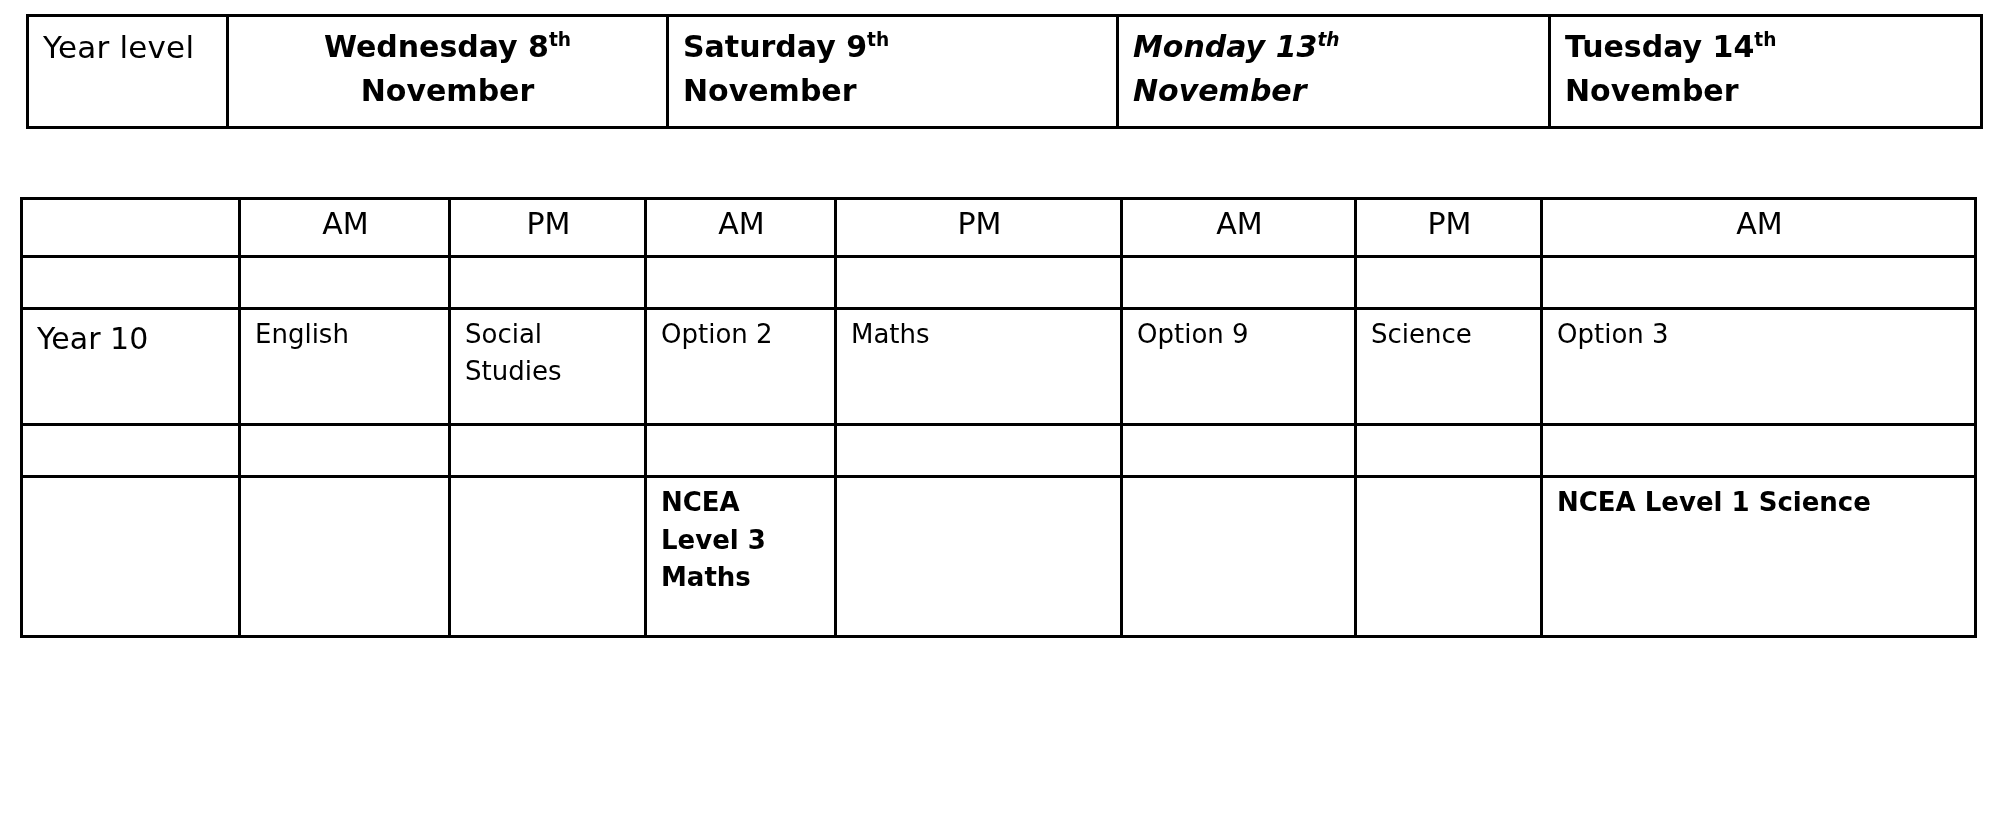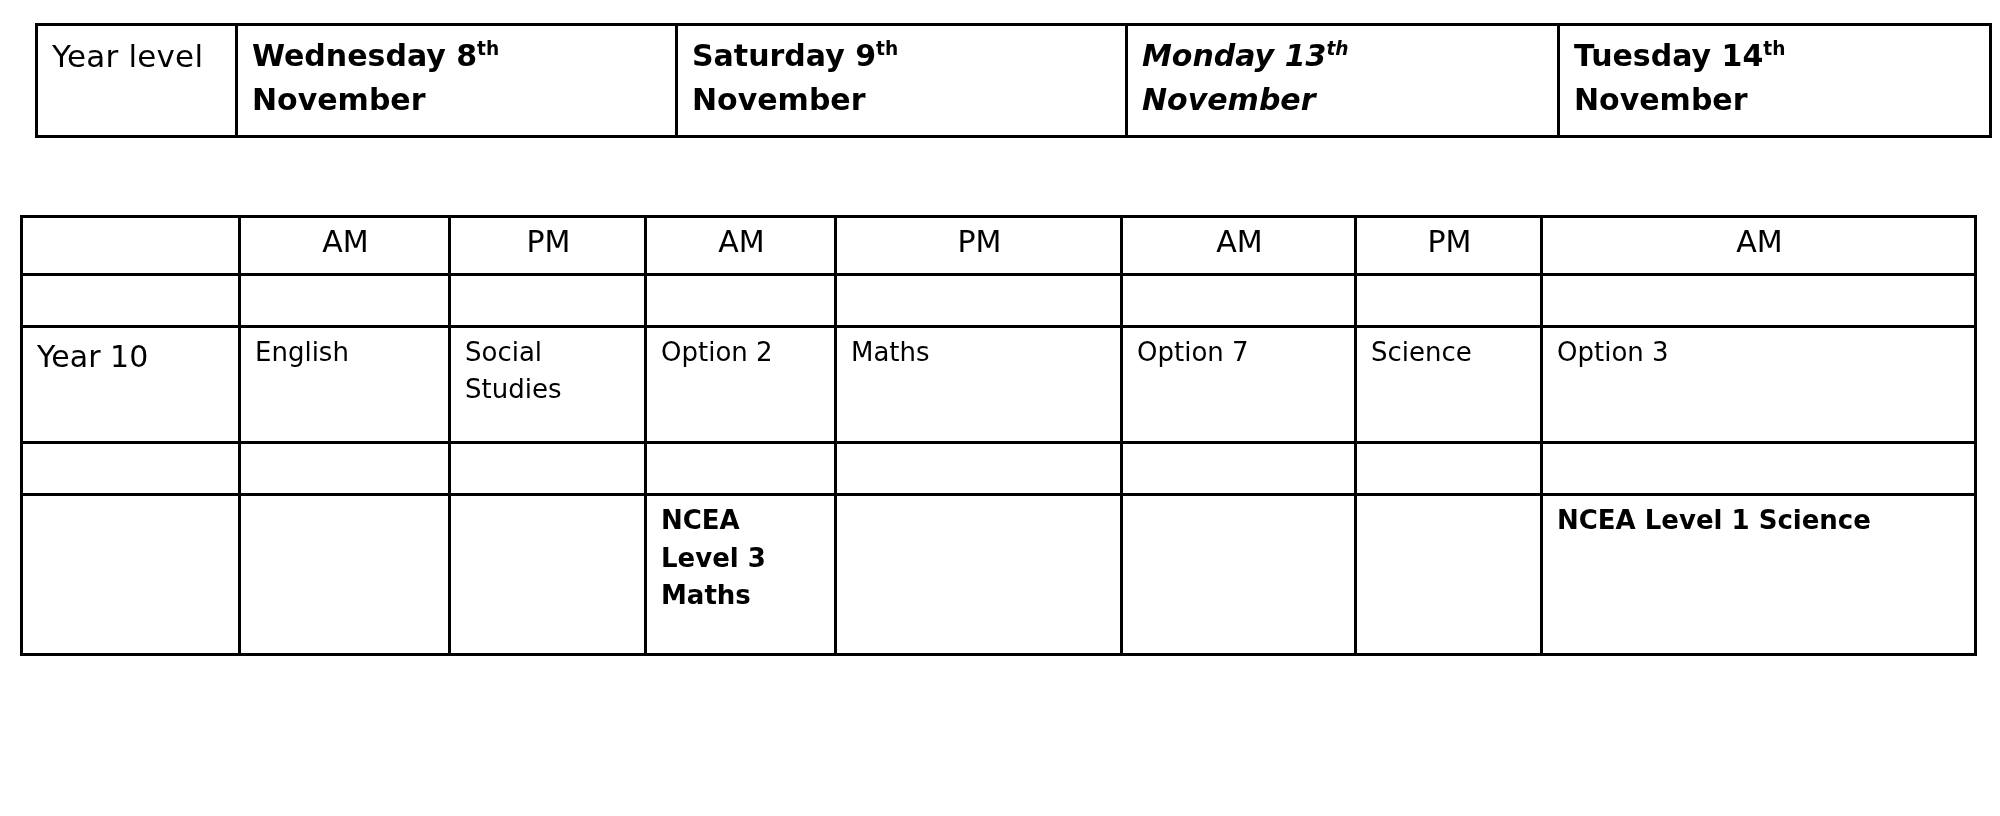--- a/index.html
+++ b/index.html
@@ -20,21 +20,21 @@
     height: 816px;
     box-sizing: border-box;
     padding: 8px 20px 0 20px;
   }
 
   
   table.dates {
     border-collapse: collapse;
     table-layout: fixed;
     width: 1954px;
-    margin: 15px;
+    margin: 6px;
   }
   table.dates td {
     border: 3px solid #000000;
     vertical-align: top;
     padding: 8px 14px 10px 14px;
     height: 112px;
     box-sizing: border-box;
   }
   td.yearlevel-cell {
     font-size: 31px;
@@ -97,21 +97,21 @@
 </style>
 </head>
 <body>
 
 <div class="page">
 
   <table class="dates">
     <tbody>
       <tr>
         <td class="yearlevel-cell" style="width:200px;"><span>Year level</span></td>
-        <td class="date-cell" style="width:440px;"><span>Wednesday</span>&nbsp;<span>8</span><sup>th</sup><br><span>November</span></td>
+        <td class="date-cell" style="width:440px;text-align:center;"><span>Wednesday</span>&nbsp;<span>8</span><sup>th</sup><br><span>November</span></td>
         <td class="date-cell" style="width:450px;"><span>Saturday</span>&nbsp;<span>9</span><sup>th</sup><br><span>November</span></td>
         <td class="date-cell" style="width:432px;font-style:italic;"><span>Monday</span>&nbsp;<span>13</span><sup>th</sup><br><span>November</span></td>
         <td class="date-cell" style="width:432px;"><span>Tuesday</span>&nbsp;<span>14</span><sup>th</sup><br><span>November</span></td>
       </tr>
     </tbody>
   </table>
 
   <div class="gap"></div>
 
   <table class="grid">
@@ -148,21 +148,21 @@
         <td></td>
         <td></td>
       </tr>
 
       <tr class="subject-row">
         <td class="year-cell">Year 10</td>
         <td>English</td>
         <td>Social Studies</td>
         <td>Option 2</td>
         <td>Maths</td>
-        <td>Option 7</td>
+        <td>Option 9</td>
         <td>Science</td>
         <td>Option 3</td>
       </tr>
 
       <tr class="spacer-row">
         <td></td>
         <td></td>
         <td></td>
         <td></td>
         <td></td>

